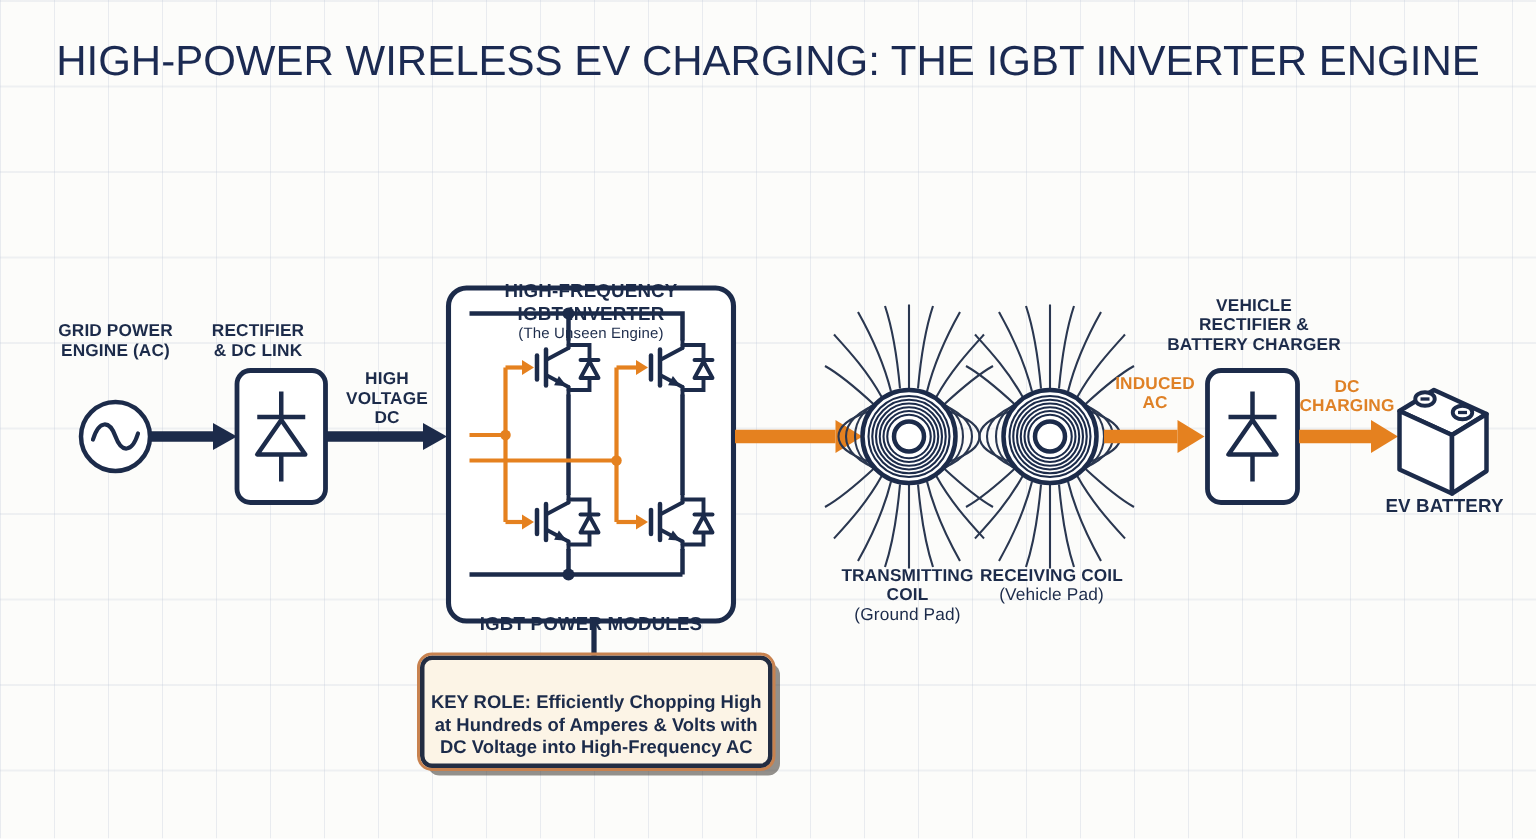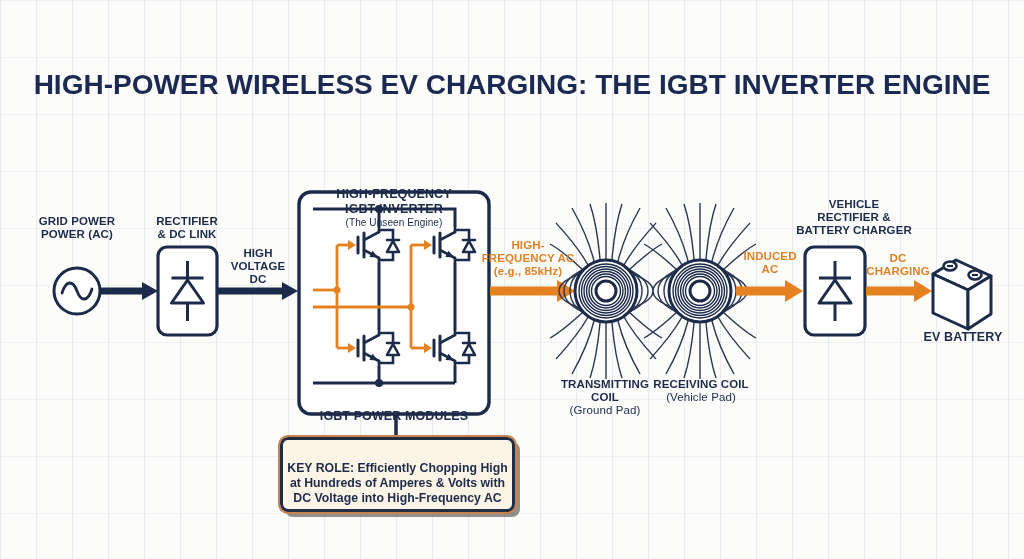--- a/index.html
+++ b/index.html
@@ -7,21 +7,21 @@
     position:relative;width:1024px;height:559px;overflow:hidden;
     font-family:"Liberation Sans",sans-serif;
     background-color:#fcfcfa;
     background-image:
       linear-gradient(to right, rgba(188,196,214,0.30) 1px, transparent 1px),
       linear-gradient(to bottom, rgba(188,196,214,0.22) 1px, transparent 1px);
     background-size:36px 57px;
   }
   .title{
     position:absolute;left:0;top:24px;width:1024px;text-align:center;
-    color:#1b2a52;font-weight:700;font-size:28px;line-height:33px;letter-spacing:0px;margin-top:44px;
+    color:#1b2a52;font-weight:400;font-size:28px;line-height:33px;letter-spacing:0px;
   }
   .art{position:absolute;left:0;top:0;}
   .lbl{
     position:absolute;transform:translateX(-50%);text-align:center;
     color:#1c2b4a;font-weight:700;font-size:11.5px;line-height:13px;
     white-space:nowrap;letter-spacing:0.1px;
   }
   .lbl .sub{font-weight:400;}
   .lbl.big{font-size:12.5px;line-height:14.5px;}
   .lbl.orange{color:#df8126;}
@@ -188,67 +188,62 @@
         <ellipse cx="975" cy="275" rx="6.5" ry="4.5" stroke-width="2.6"></ellipse>
         <path d="M972,275 H978" stroke-width="2.2"></path>
       </g>
     </g>
 
     <path d="M396,414 V437" stroke="#1c2b4a" stroke-width="3.5" fill="none"></path>
   </svg>
 
   <div class="lbl" style="left:77px;top:215px;">
     <div>GRID POWER</div>
-    <div>POWER (AC)</div>
-  </div>
-
-  <div class="lbl" style="left:187px;top:215px;">
+    <div>ENGINE (AC)</div>
+  </div>
+
+  <div class="lbl" style="left:172px;top:215px;">
     <div>RECTIFIER</div>
     <div>&amp; DC LINK</div>
   </div>
 
   <div class="lbl" style="left:258px;top:247px;">
     <div>HIGH</div>
     <div>VOLTAGE</div>
     <div>DC</div>
   </div>
 
   <div class="lbl big" style="left:394px;top:143px;margin-top:44px;">
     <div>HIGH-FREQUENCY</div>
     <div>IGBT INVERTER</div>
     <div class="sub" style="font-size:10px;">(The Unseen Engine)</div>
   </div>
 
   <div class="lbl big" style="left:394px;top:409px;">
     <div>IGBT POWER MODULES</div>
   </div>
 
-  <div class="lbl orange" style="left:528px;top:239px;">
-    <div>HIGH-</div>
-    <div>FREQUENCY AC</div>
-    <div>(e.g., 85kHz)</div>
-  </div>
 
   <div class="lbl" style="left:701px;top:378px;">
     <div>RECEIVING COIL</div>
     <div class="sub">(Vehicle Pad)</div>
   </div>
 
   <div class="lbl" style="left:605px;top:378px;">
     <div>TRANSMITTING</div>
     <div>COIL</div>
     <div class="sub">(Ground Pad)</div>
   </div>
 
   <div class="lbl orange" style="left:770px;top:250px;">
     <div>INDUCED</div>
     <div>AC</div>
   </div>
 
-  <div class="lbl" style="left:836px;top:198px;margin-left:18px;">
+  <div class="lbl" style="left:836px;top:198px;">
     <div>VEHICLE</div>
     <div>RECTIFIER &amp;</div>
     <div>BATTERY CHARGER</div>
   </div>
 
   <div class="lbl orange" style="left:898px;top:252px;">
     <div>DC</div>
     <div>CHARGING</div>
   </div>
 

